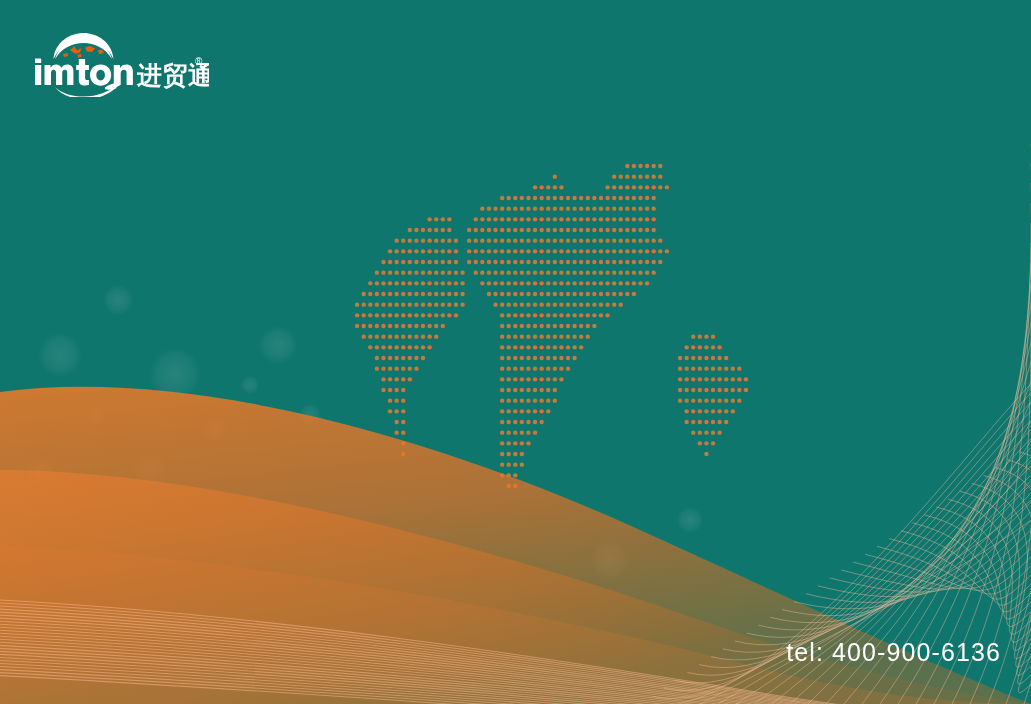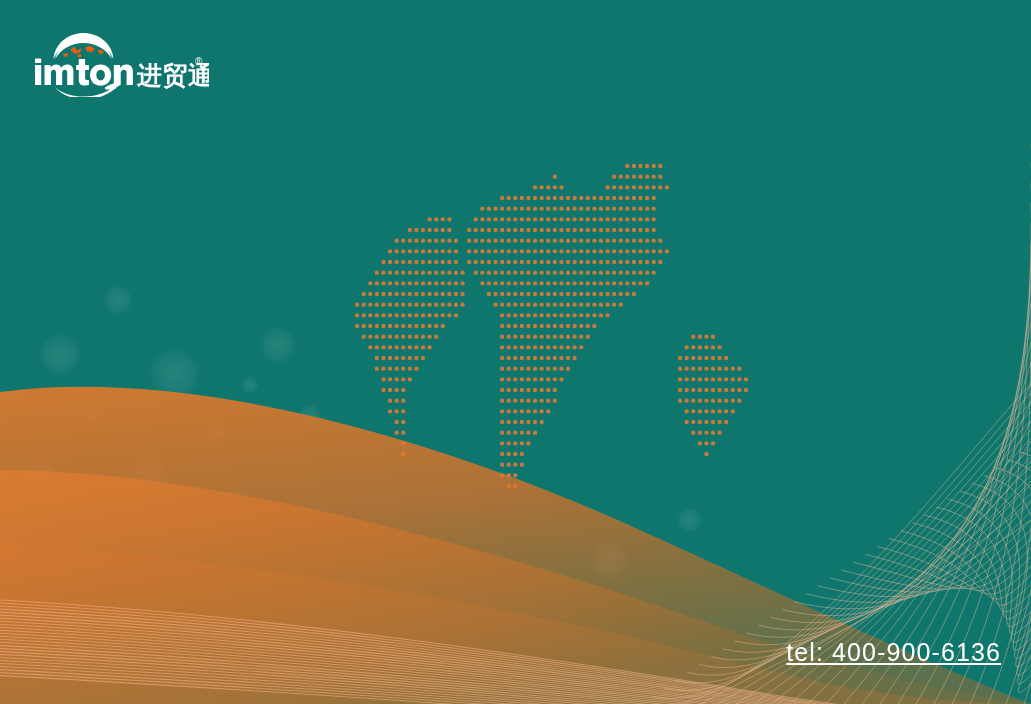--- a/index.html
+++ b/index.html
@@ -62,21 +62,20 @@
   
   #phone{
     position:absolute;
     right:30px;
     bottom:37px;
     color:#ffffff;
     font-size:25px;
     letter-spacing:1.1px;
     font-weight:400;
     white-space:nowrap;
-    text-decoration:underline;
   }
 </style>
 </head>
 <body>
 
 <div id="poster">
 
   <div class="layer">
     <svg viewBox="0 0 1031 704" preserveAspectRatio="none">
       <defs>

